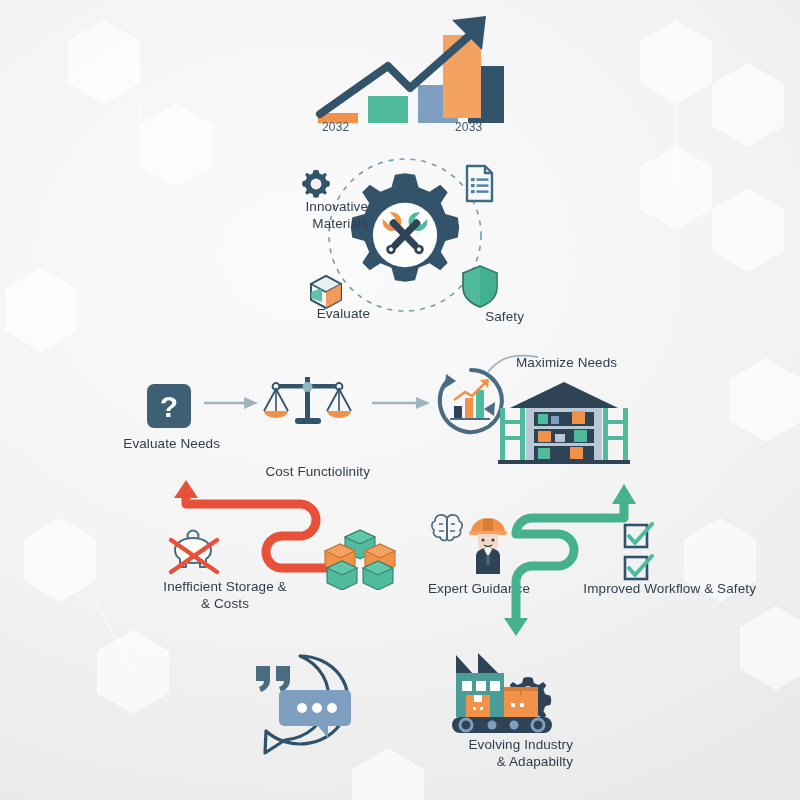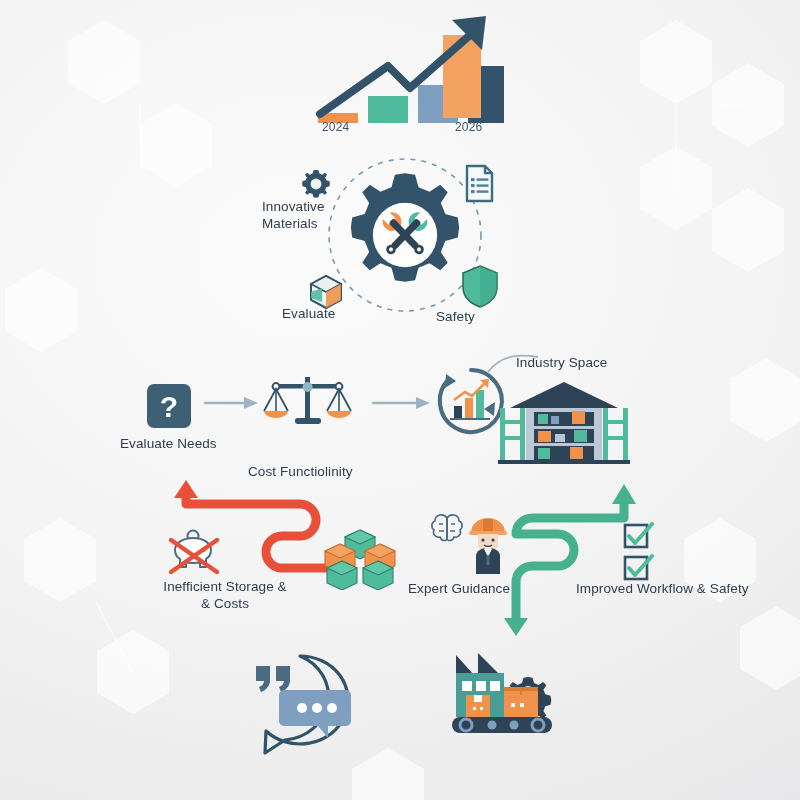--- a/index.html
+++ b/index.html
@@ -19,21 +19,21 @@
   .hexlayer {
     position: absolute;
     inset: 0;
     pointer-events: none;
   }
   .label {
     position: absolute;
     color: #2f3d4c;
     font-size: 13.5px;
     line-height: 1.28;
-    text-align: left;
+    text-align: right;
     letter-spacing: .1px;
     white-space: pre-line;
   }
   .svgwrap { position: absolute; }
   .axis-year {
     position: absolute;
     font-size: 12px;
     color: #41566b;
     letter-spacing: .2px;
   }
@@ -87,22 +87,22 @@
     <svg width="46" height="100" viewBox="0 0 46 100">
       <rect x="3" y="15" width="38" height="83" fill="#f4a261"></rect>
     </svg>
   </div>
   <div class="svgwrap" style="left:310px; top:10px;">
     <svg width="190" height="115" viewBox="0 0 190 115">
       <path d="M10 104 L78 56 L100 78 L168 18" stroke="#33536b" stroke-width="8" fill="none" stroke-linecap="round" stroke-linejoin="round"></path>
       <path d="M142 10 L176 6 L172 40 Z" fill="#33536b"></path>
     </svg>
   </div>
-  <div class="axis-year" style="left:322px; top:120px;">2024</div>
-  <div class="axis-year" style="left:455px; top:120px;">2026</div>
+  <div class="axis-year" style="left:322px; top:120px;">2032</div>
+  <div class="axis-year" style="left:455px; top:120px;">2033</div>
 
   <div class="svgwrap" style="left:325px; top:155px;">
     <svg width="160" height="160" viewBox="0 0 160 160">
       <circle cx="80" cy="80" r="76" fill="none" stroke="#5b8ca0" stroke-width="1.6" stroke-dasharray="5 6" opacity=".85"></circle>
     </svg>
   </div>
 
   <div class="svgwrap" style="left:338px; top:168px;">
     <svg width="134" height="134" viewBox="0 0 100 100">
       <path fill="#33536b" d="M50 4 l7.5 1 2.6 9.3 8.2 3.4 8-5.2 5.6 5.6 -5.2 8 3.4 8.2 9.3 2.6 1 7.5 -1 7.5 -9.3 2.6 -3.4 8.2 5.2 8 -5.6 5.6 -8-5.2 -8.2 3.4 -2.6 9.3 -7.5 1 -7.5-1 -2.6-9.3 -8.2-3.4 -8 5.2 -5.6-5.6 5.2-8 -3.4-8.2 -9.3-2.6 -1-7.5 1-7.5 9.3-2.6 3.4-8.2 -5.2-8 5.6-5.6 8 5.2 8.2-3.4 2.6-9.3z"></path>
@@ -219,21 +219,21 @@
       <path d="M48 18 L57 17 L56 26 Z" fill="#f0924a"></path>
       <line x1="18" y1="57" x2="58" y2="57" stroke="#4a6b80" stroke-width="2"></line>
     </svg>
   </div>
 
   <div class="svgwrap" style="left:486px; top:352px;">
     <svg width="56" height="22" viewBox="0 0 56 22">
       <path d="M2 20 C16 2, 34 2, 52 5" fill="none" stroke="#9fb2bf" stroke-width="1.8"></path>
     </svg>
   </div>
-  <div class="label" style="left:516px; top:354px; width:116px; text-align:left;">Industry Space</div>
+  <div class="label" style="left:516px; top:354px; width:116px; text-align:left;">Maximize Needs</div>
 
   <div class="svgwrap" style="left:494px; top:378px;">
     <svg width="140" height="88" viewBox="0 0 140 88">
 
       <g fill="#4fbb9c">
         <rect x="6" y="30" width="5" height="52"></rect>
           <rect x="26" y="30" width="5" height="52"></rect>
         <rect x="6" y="42" width="25" height="4"></rect>
           <rect x="6" y="58" width="25" height="4"></rect>
         <rect x="109" y="30" width="5" height="52"></rect>
@@ -397,14 +397,16 @@
       <rect x="63" y="58" width="4" height="4" fill="#fdfdfc"></rect>
       <rect x="72" y="58" width="4" height="4" fill="#fdfdfc"></rect>
 
       <rect x="4" y="72" width="100" height="16" rx="8" fill="#2e4355"></rect>
       <circle cx="18" cy="80" r="6" fill="none" stroke="#7e9fbf" stroke-width="3"></circle>
       <circle cx="44" cy="80" r="4.5" fill="#7e9fbf"></circle>
       <circle cx="66" cy="80" r="4.5" fill="#7e9fbf"></circle>
       <circle cx="90" cy="80" r="6" fill="none" stroke="#7e9fbf" stroke-width="3"></circle>
     </svg>
   </div>
+  <div class="label" style="left:433px; top:736px; width:140px;">Evolving Industry
+&amp; Adapabilty</div>
 
 </div>
 
 </body></html>

